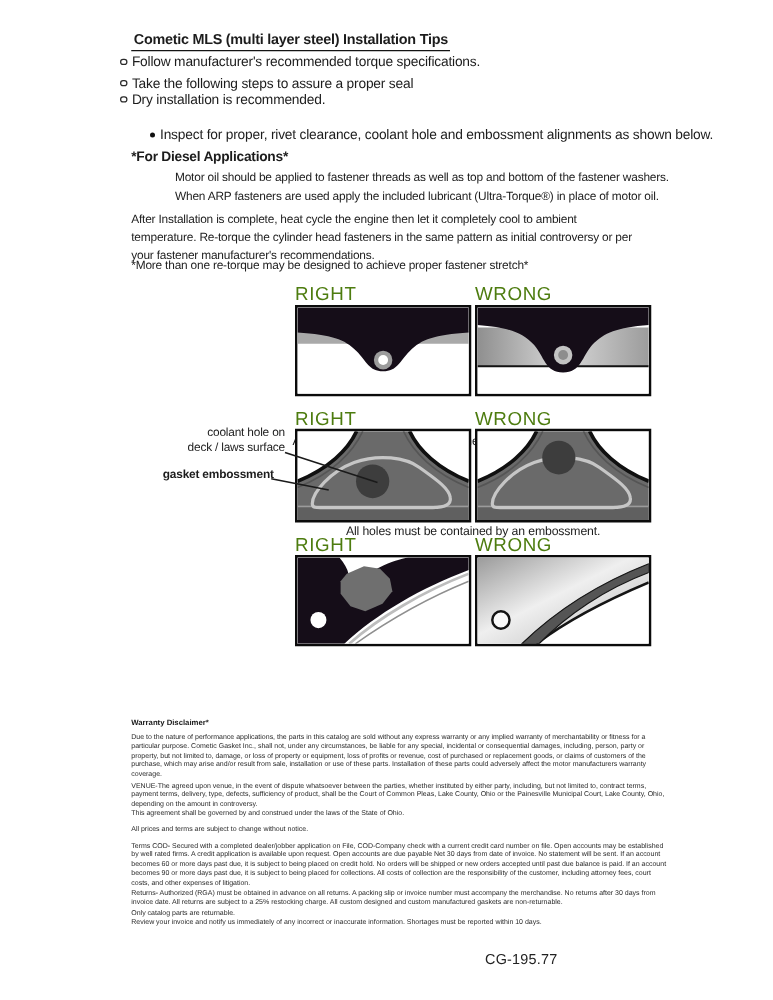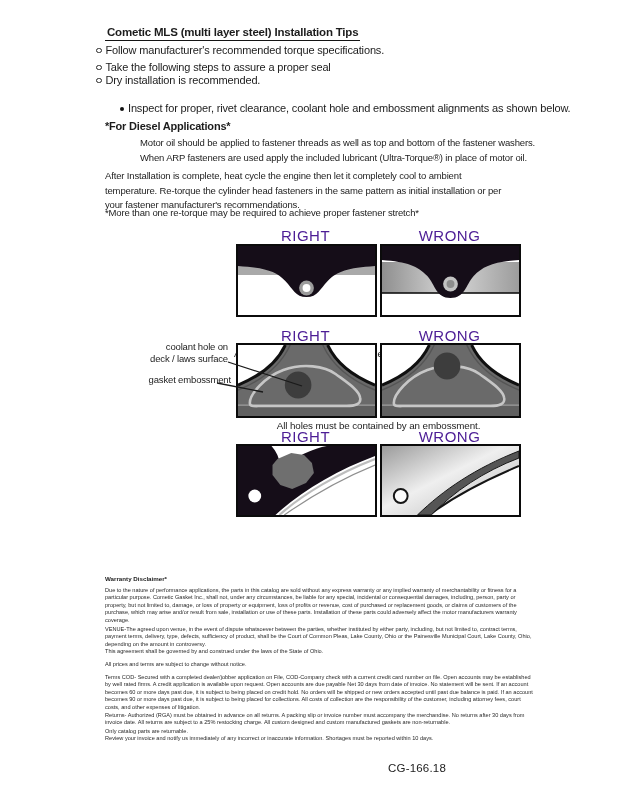--- a/index.html
+++ b/index.html
@@ -14,21 +14,21 @@
     border-bottom:1.5px solid #141414;padding:0 2px 2px 2px;
   }
   .body-text{font-size:11px;letter-spacing:-0.15px;line-height:14.5px;}
   .b-row{position:absolute;white-space:nowrap;}
   .b-mark{display:inline-block;width:3.5px;height:3.5px;border:1px solid #2a2a2a;border-radius:50%;
     vertical-align:1px;margin-right:4px;}
   .b-dot{display:inline-block;width:4px;height:4px;background:#111;border-radius:50%;
     vertical-align:1px;margin-right:4px;}
   .diesel-h{font-size:11px;font-weight:bold;letter-spacing:-0.2px;}
   .para{font-size:9.5px;letter-spacing:-0.15px;line-height:14.5px;}
-  .fig-label{width:139px;text-align:center;font-size:15px;letter-spacing:0.5px;color:#4c1d95;}
+  .fig-label{width:139px;font-size:15px;letter-spacing:0.5px;color:#4d7c0f;}
   .dbox{width:141px;height:73px;border:2.5px solid #0b0b0b;box-sizing:border-box;background:#fff;}
   .dbox svg{display:block;width:100%;height:100%;}
   .caption{font-size:9.8px;letter-spacing:-0.1px;line-height:12px;}
   .pre{white-space:pre-line;}
   .callout{font-size:9.5px;letter-spacing:-0.15px;line-height:12px;text-align:right;}
   .disc{font-size:5.6px;line-height:7.4px;letter-spacing:0;width:429px;color:#2a2a2a;}
   .disc-h{font-size:6.2px;font-weight:bold;color:#1a1a1a;}
   .page-code{font-size:11.5px;letter-spacing:0.2px;color:#222;}
 </style>
 </head>
@@ -48,22 +48,22 @@
   </div>
   <div class="b-row body-text" style="left:96px;top:60px;">
     <span class="b-mark"></span><span>Take the following steps to assure a proper seal</span>
   </div>
   <div class="b-row body-text" style="left:120px;top:101px;">
     <span class="b-dot"></span><span>Inspect for proper, rivet clearance, coolant hole and embossment alignments as shown below.</span>
   </div>
 
   <div class="abs diesel-h" style="left:105px;top:120px;">*For Diesel Applications*</div>
   <div class="abs para" style="left:123px;top:136px;width:414px;margin-left:17px;">Motor oil should be applied to fastener threads as well as top and bottom of the fastener washers. When ARP fasteners are used apply the included lubricant (Ultra-Torque®) in place of motor oil.</div>
-  <div class="abs para" style="left:105px;top:169px;width:402px;">After Installation is complete, heat cycle the engine then let it completely cool to ambient temperature. Re-torque the cylinder head fasteners in the same pattern as initial installation or per your fastener manufacturer's recommendations.</div>
-  <div class="abs para" style="left:105px;top:206px;width:420px;">*More than one re-torque may be required to achieve proper fastener stretch*</div>
+  <div class="abs para" style="left:105px;top:169px;width:402px;">After Installation is complete, heat cycle the engine then let it completely cool to ambient temperature. Re-torque the cylinder head fasteners in the same pattern as initial controversy or per your fastener manufacturer's recommendations.</div>
+  <div class="abs para" style="left:105px;top:206px;width:420px;">*More than one re-torque may be designed to achieve proper fastener stretch*</div>
 
   <div class="abs fig-label" style="left:236px;top:227px;">RIGHT</div>
   <div class="abs fig-label" style="left:380px;top:227px;">WRONG</div>
 
   <div class="abs dbox" style="left:236px;top:244px;">
     <svg viewBox="0 0 139 69" preserveAspectRatio="none">
       <rect width="139" height="69" fill="#ffffff"></rect>
       <rect y="19" width="139" height="10" fill="#a9a9a9"></rect>
       <path d="M0,0 H139 V20 C111,22 101,25 91,35 C83,43 81,51 69.5,51 C58,51 56,43 48,35 C38,25 28,22 0,20 Z" fill="#150d18"></path>
       <circle cx="69.5" cy="42" r="7.5" fill="#9c9c9c"></circle>
@@ -87,21 +87,21 @@
       <circle cx="69.5" cy="38" r="4" fill="#8d8d8d"></circle>
     </svg>
   </div>
   <div class="abs caption" style="left:234px;top:320px;margin-top:28px;">All rivets must clear deck and/or head surface.</div>
 
   <div class="abs fig-label" style="left:236px;top:327px;">RIGHT</div>
   <div class="abs fig-label" style="left:380px;top:327px;">WRONG</div>
 
   <div class="abs callout pre" style="left:100px;top:341px;width:128px;">coolant hole on
 deck / laws surface</div>
-  <div class="abs callout" style="left:116px;top:374px;width:115px;">gasket embossment</div>
+  <div class="abs callout" style="left:104px;top:374px;width:115px;font-weight:bold;">gasket embossment</div>
 
   <div class="abs dbox" style="left:236px;top:343px;height:75px;">
     <svg viewBox="0 0 139 71" preserveAspectRatio="none">
       <rect width="139" height="71" fill="#6a6a6a"></rect>
       <rect y="60" width="139" height="11" fill="#606060"></rect>
       <rect y="59.5" width="139" height="1.3" fill="#9b9b9b"></rect>
       <path d="M0,0 H48 C41,15 25,30 0,40 Z" fill="#ffffff"></path>
       <path d="M48,0 C41,15 25,30 0,40" stroke="#101010" stroke-width="3" fill="none"></path>
       <path d="M53,0 C45,17 28,34 0,45" stroke="#555555" stroke-width="1.4" fill="none"></path>
       <path d="M139,0 H91 C98,15 114,30 139,40 Z" fill="#ffffff"></path>
@@ -167,15 +167,15 @@
   <div class="abs disc-h" style="left:105px;top:575px;">Warranty Disclaimer*</div>
   <div class="abs disc" style="left:105px;top:587px;">Due to the nature of performance applications, the parts in this catalog are sold without any express warranty or any implied warranty of merchantability or fitness for a particular purpose.  Cometic Gasket Inc., shall not, under any circumstances, be liable for any special, incidental or consequential damages, including, person, party or property, but not limited to, damage, or loss of property or equipment, loss of profits or revenue, cost of purchased or replacement goods, or claims of customers of the purchase, which may arise and/or result from sale, installation or use of these parts.  Installation of these parts could adversely affect the motor manufacturers warranty coverage.</div>
   <div class="abs disc pre" style="left:105px;top:626px;">VENUE-The agreed upon venue, in the event of dispute whatsoever between the parties, whether instituted by either party, including, but not limited to, contract terms, payment terms, delivery, type, defects, sufficiency of product, shall be the Court of Common Pleas, Lake County, Ohio or the Painesville Municipal Court, Lake County, Ohio, depending on the amount in controversy.
 This agreement shall be governed by and construed under the laws of the State of Ohio.</div>
   <div class="abs disc" style="left:105px;top:661px;">All prices and terms are subject to change without notice.</div>
   <div class="abs disc" style="left:105px;top:674px;">Terms COD- Secured with a completed dealer/jobber application on File, COD-Company check with a current credit card number on file.  Open accounts may be established by well rated firms.  A credit application is available upon request.  Open accounts are due payable Net 30 days from date of invoice.  No statement will be sent.  If an account becomes 60 or more days past due, it is subject to being placed on credit hold.  No orders will be shipped or new orders accepted until past due balance is paid.  If an account becomes 90 or more days past due, it is subject to being placed for collections.  All costs of collection are the responsibility of the customer, including attorney fees, court costs, and other expenses of litigation.</div>
   <div class="abs disc" style="left:105px;top:712px;">Returns- Authorized (RGA) must be obtained in advance on all returns.  A packing slip or invoice number must accompany the merchandise.  No returns after 30 days from invoice date.  All returns are subject to a 25% restocking charge.  All custom designed and custom manufactured gaskets are non-returnable.</div>
   <div class="abs disc pre" style="left:105px;top:728px;">Only catalog parts are returnable.
 Review your invoice and notify us immediately of any incorrect or inaccurate information.  Shortages must be reported within 10 days.</div>
 
-  <div class="abs page-code" style="left:388px;top:762px;">CG-166.18</div>
+  <div class="abs page-code" style="left:388px;top:762px;">CG-195.77</div>
 
 </div>
 
 </body></html>

